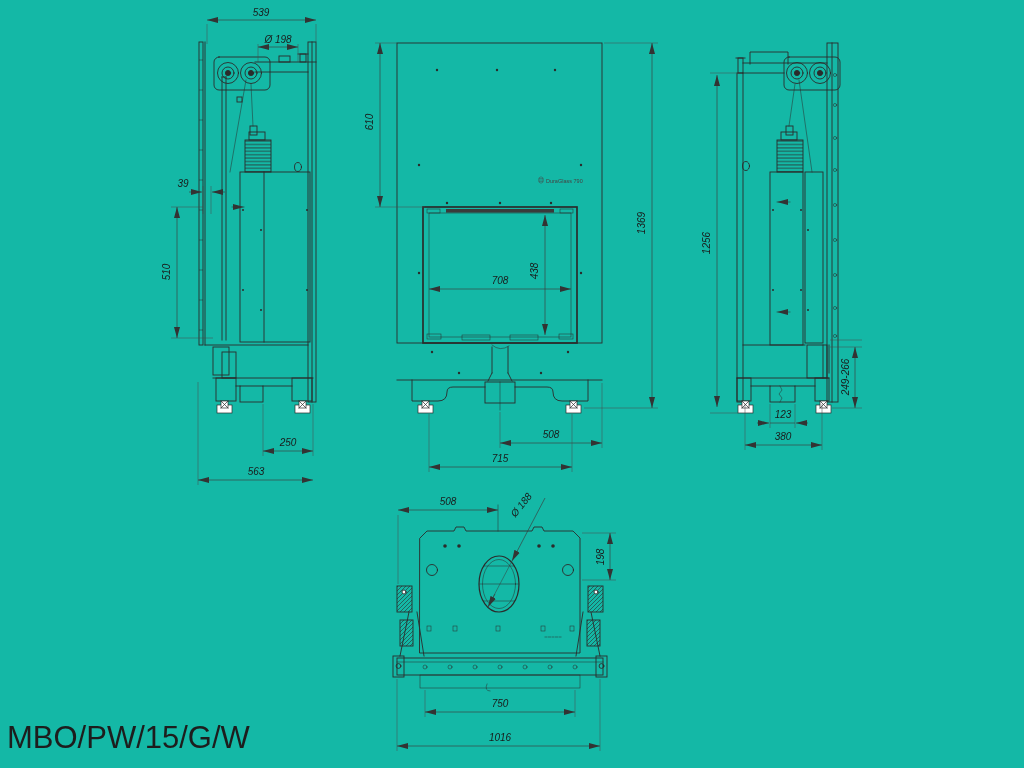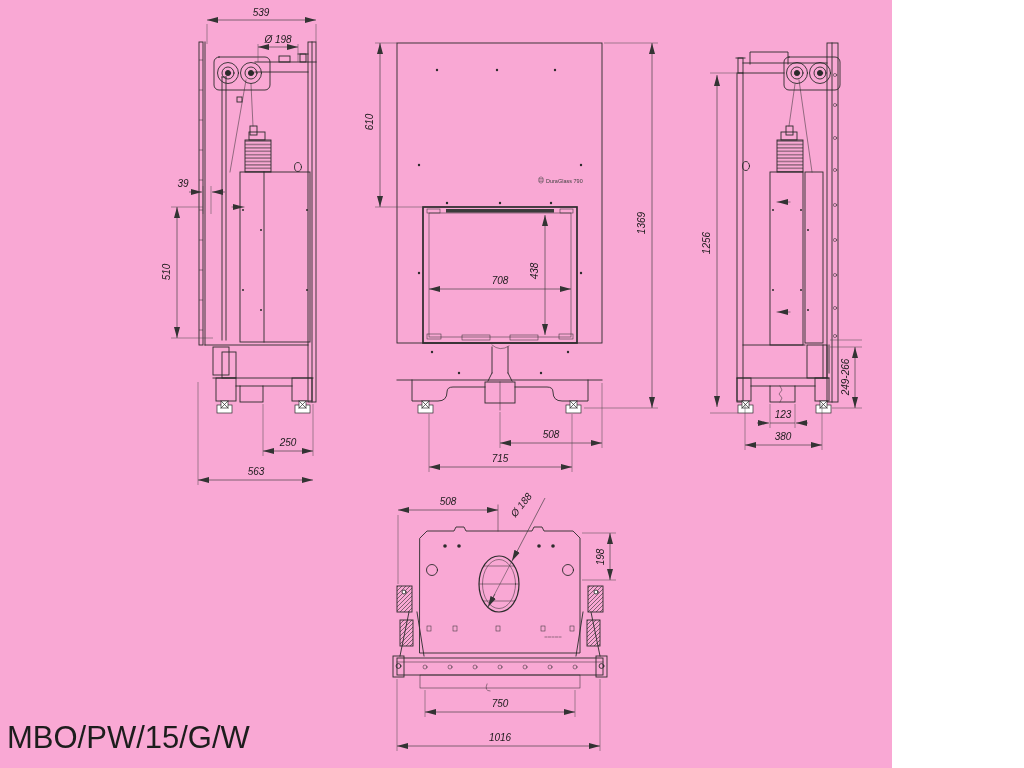--- a/index.html
+++ b/index.html
@@ -1,16 +1,16 @@
 <!DOCTYPE html>
 <html><head>
 <meta charset="utf-8">
 <style>
   html,body{margin:0;padding:0;background:#ffffff;}
-  .stage{position:relative;width:892px;height:768px;background:#f9a8d4;overflow:hidden;}
+  .stage{position:relative;width:1024px;height:768px;background:#14b8a6;overflow:hidden;}
   svg{display:block;}
   g.draw{stroke:#2b2b2b;fill:none;stroke-width:0.9;stroke-linecap:square;}
   g.dims{stroke:#3a3a3a;fill:none;stroke-width:0.65;}
   .ext{stroke-width:0.5;stroke:#4a4a4a;}
   .thick{stroke-width:1.7;}
   .thin{stroke-width:0.5;}
   .dot{fill:#2b2b2b;stroke:none;}
   text{stroke:none;}
   text.dim{font:italic 10px "Liberation Sans", sans-serif;fill:#1a1a1a;text-anchor:middle;}
   text.logo{font:5.5px "Liberation Sans", sans-serif;fill:#444;text-anchor:start;}

